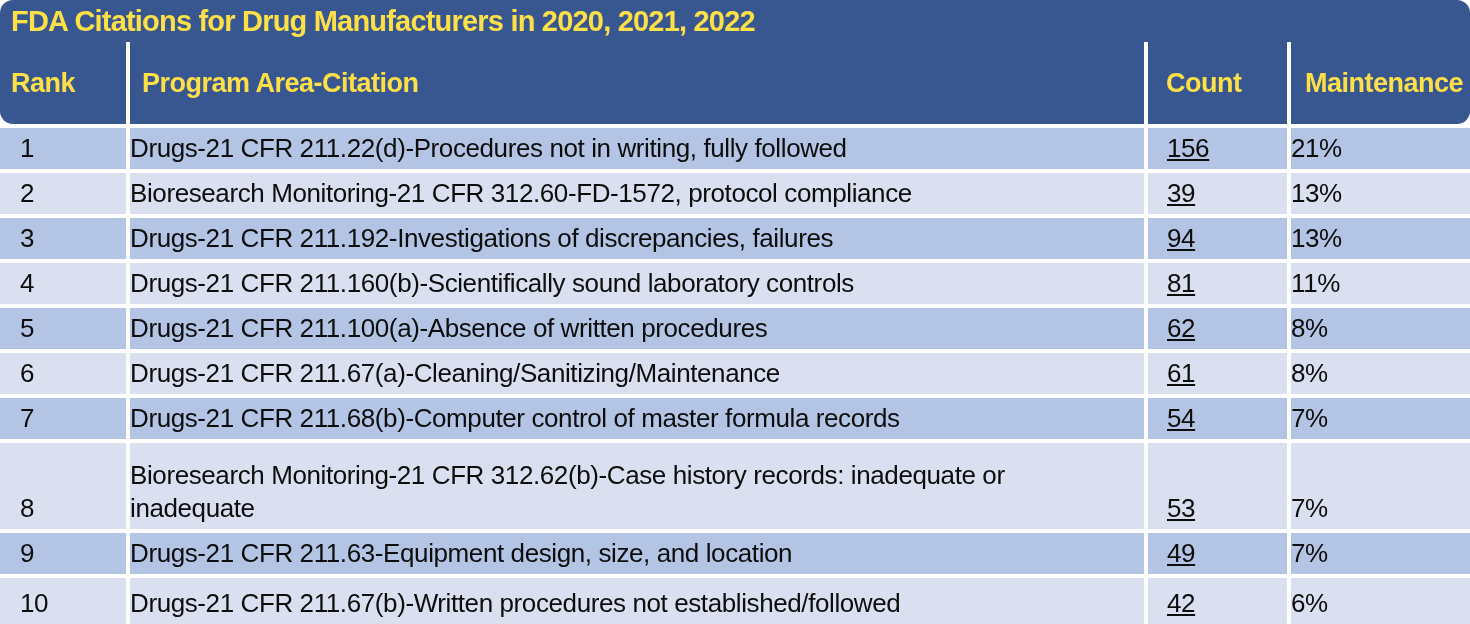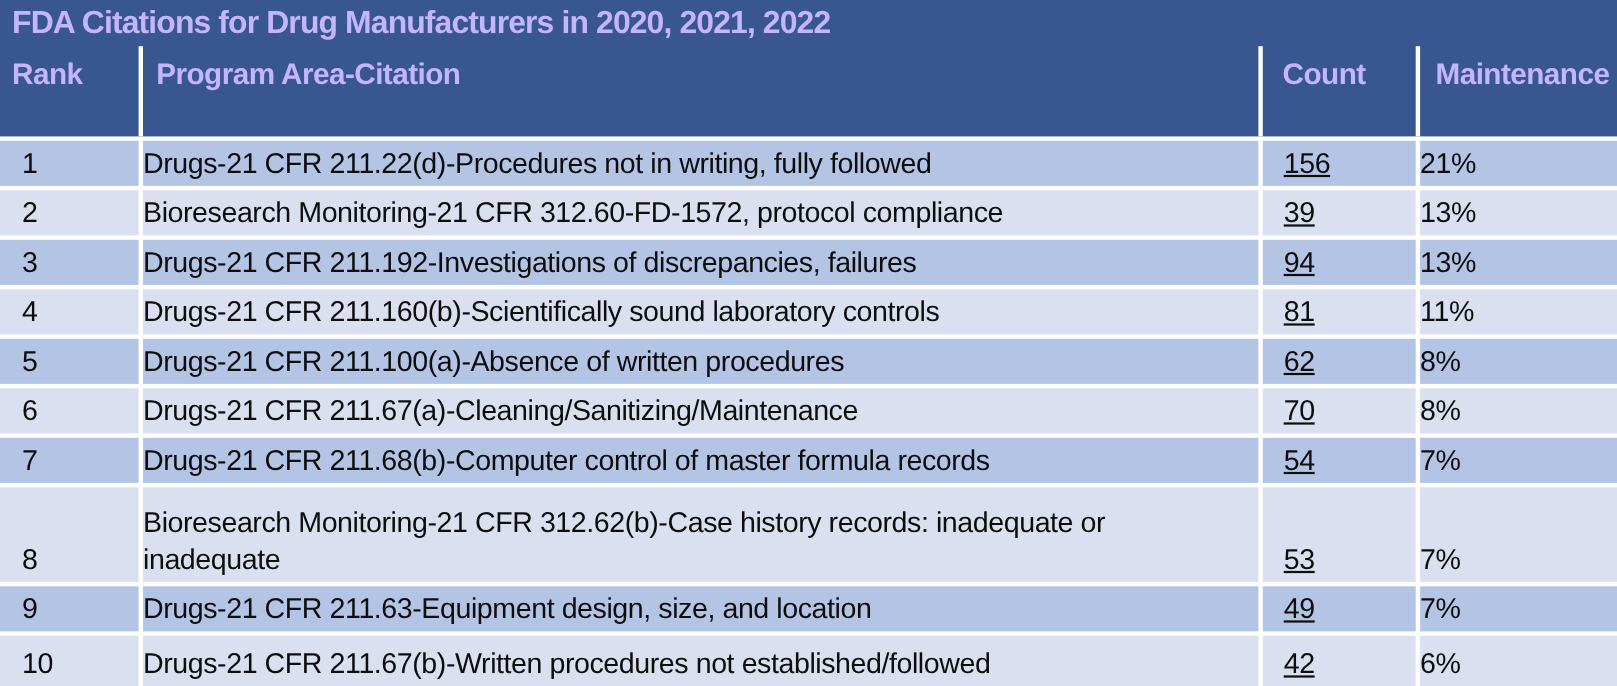--- a/index.html
+++ b/index.html
@@ -16,34 +16,35 @@
     flex-direction: column;
     gap: 4px;
     color: #0d0d0d;
   }
 
   
   .thead {
     position: relative;
     flex: 0 0 124px;
     background: #38568F;
-    color: #c4b5fd;
+    color: #fde047;
+    border-radius: 13px;
   }
   .title {
     position: absolute;
     top: 5px;
     left: 11px;
     font-size: 29px;
     font-weight: bold;
     letter-spacing: -0.8px;
     white-space: nowrap;
   }
   .head-row {
     position: absolute;
-    left: 0; right: 0; bottom: 16px;
+    left: 0; right: 0; bottom: 0;
     display: grid;
     grid-template-columns: 126px 1014px 139px 1fr;
     column-gap: 4px;
     padding-bottom: 25px;
   }
   .hc {
     font-size: 27px;
     font-weight: bold;
     letter-spacing: -0.5px;
     white-space: nowrap;
@@ -145,21 +146,21 @@
     <div class="row">
       <div class="cell c-rank">5</div>
       <div class="cell c-prog">Drugs-21 CFR 211.100(a)-Absence of written procedures</div>
       <div class="cell c-count">62</div>
       <div class="cell c-pct">8%</div>
     </div>
 
     <div class="row">
       <div class="cell c-rank">6</div>
       <div class="cell c-prog">Drugs-21 CFR 211.67(a)-Cleaning/Sanitizing/Maintenance</div>
-      <div class="cell c-count">70</div>
+      <div class="cell c-count">61</div>
       <div class="cell c-pct">8%</div>
     </div>
 
     <div class="row">
       <div class="cell c-rank">7</div>
       <div class="cell c-prog">Drugs-21 CFR 211.68(b)-Computer control of master formula records</div>
       <div class="cell c-count">54</div>
       <div class="cell c-pct">7%</div>
     </div>
 

